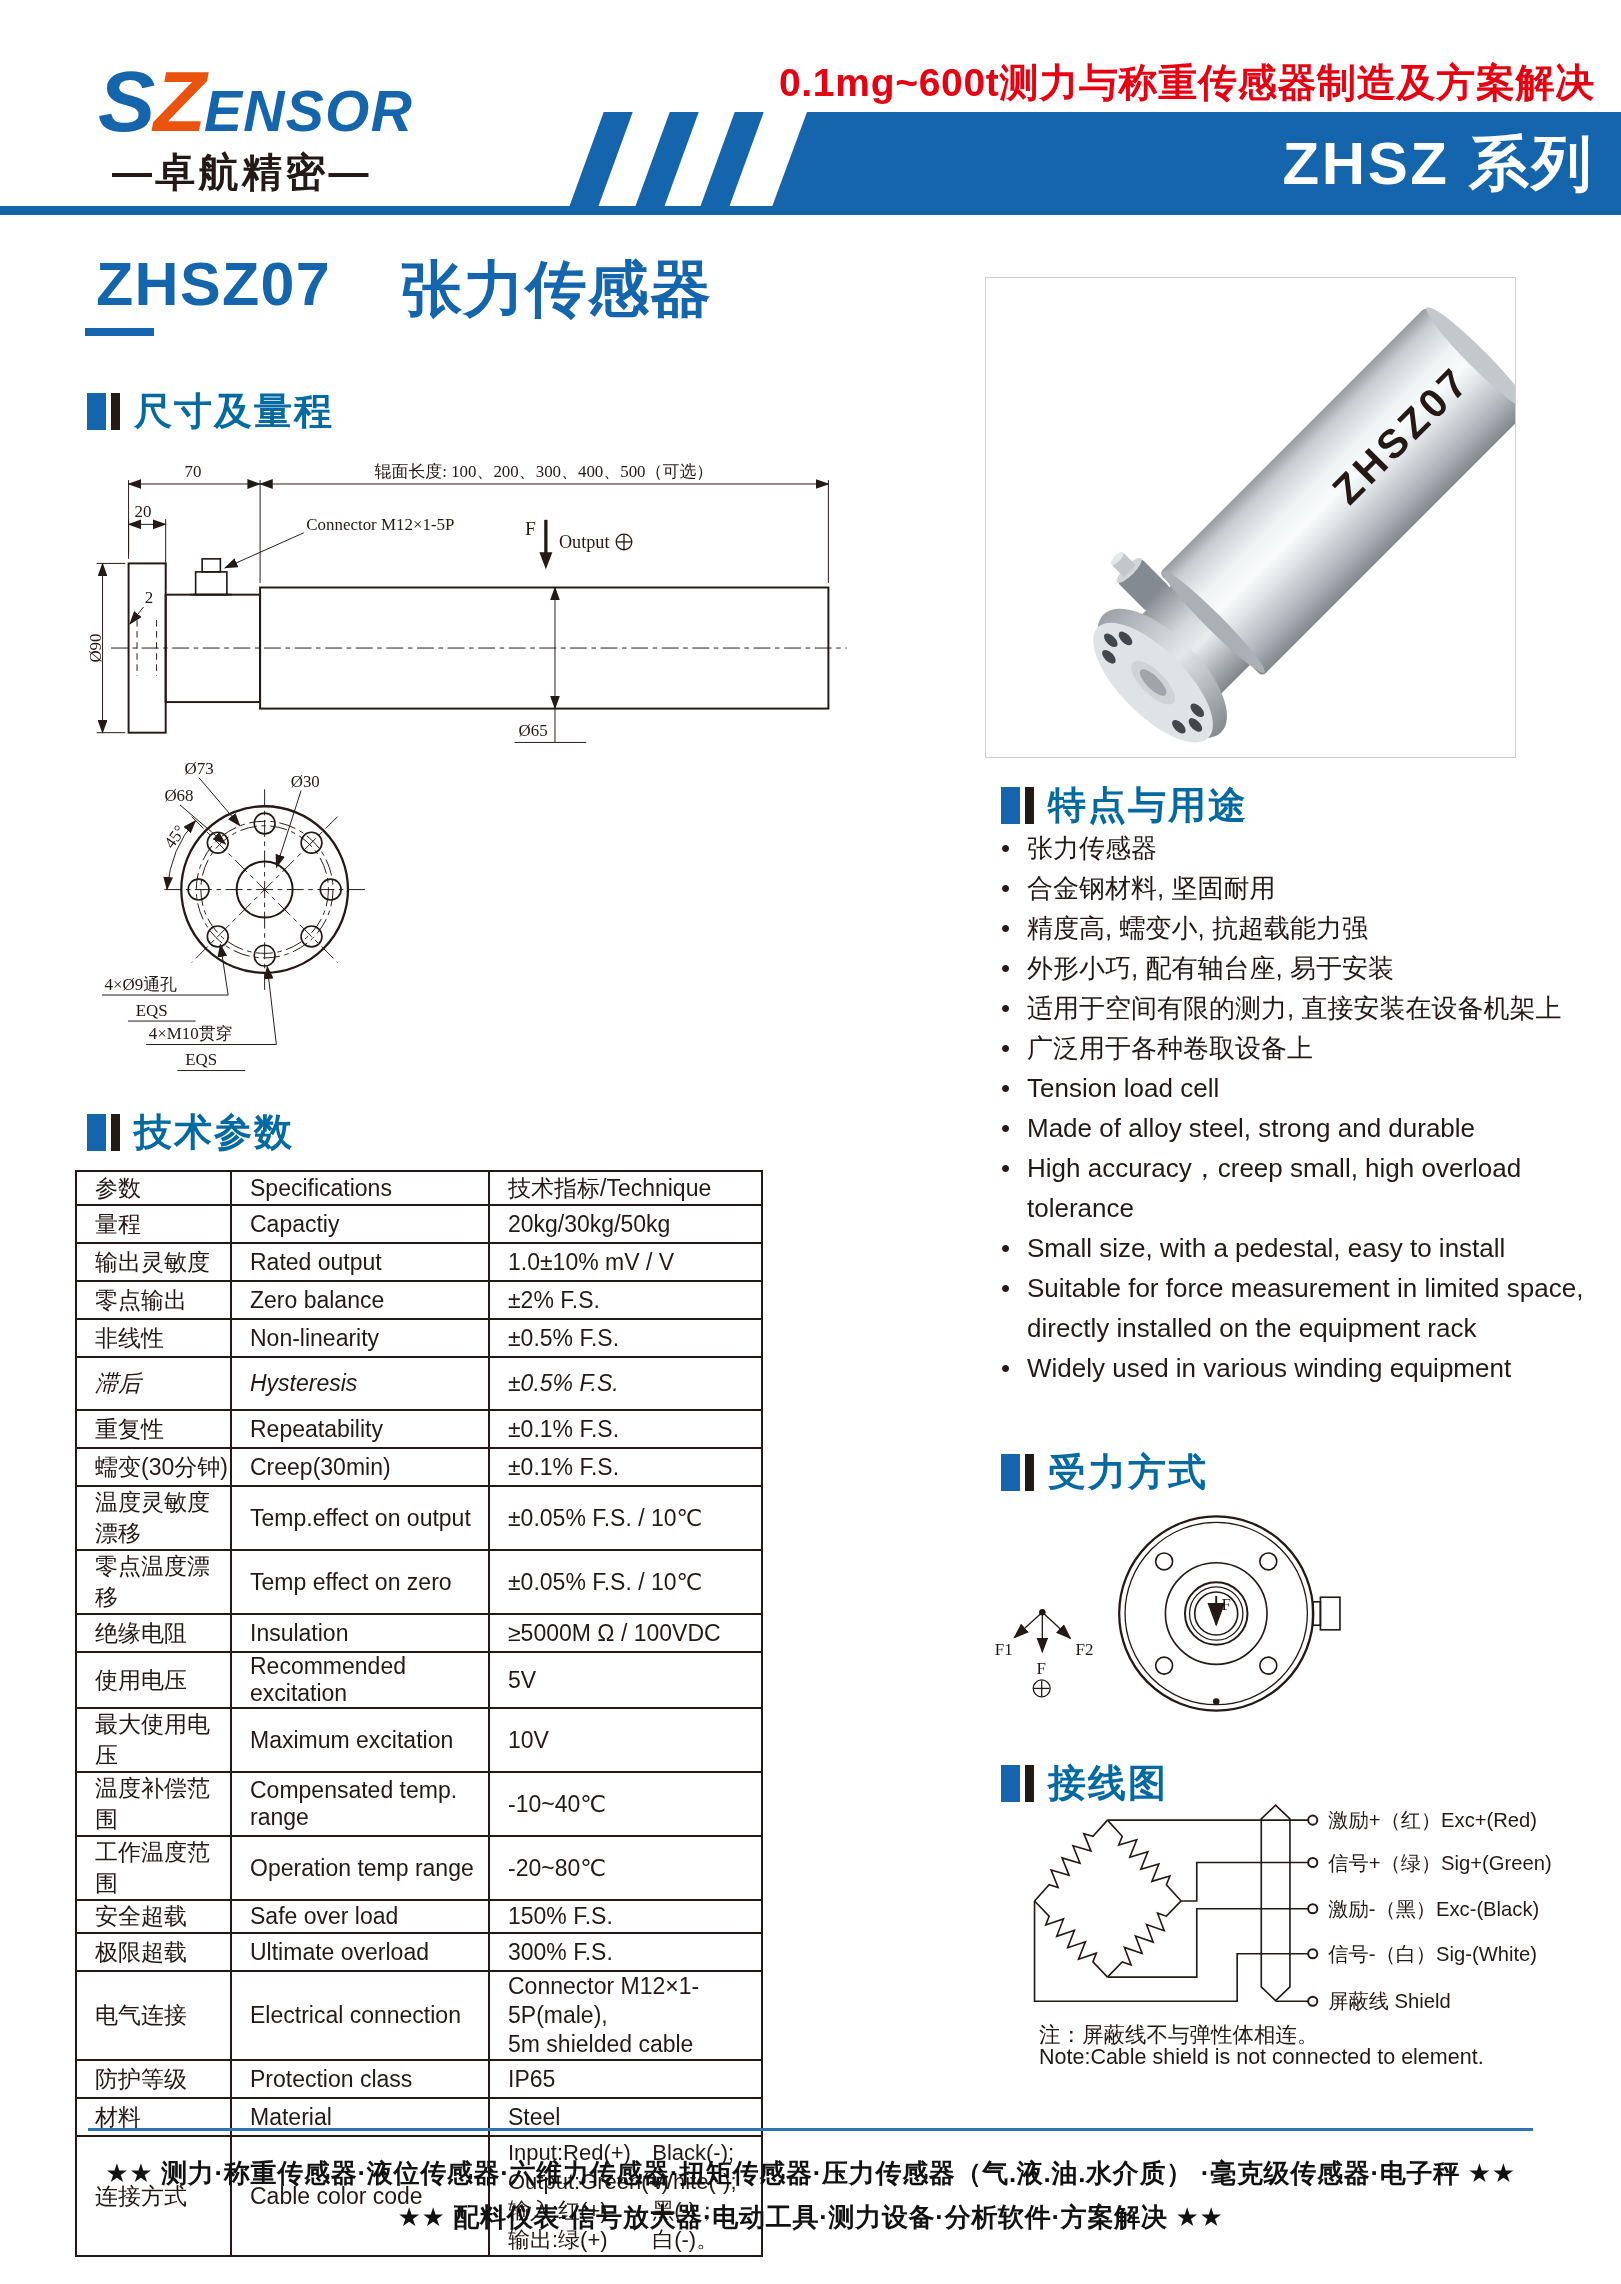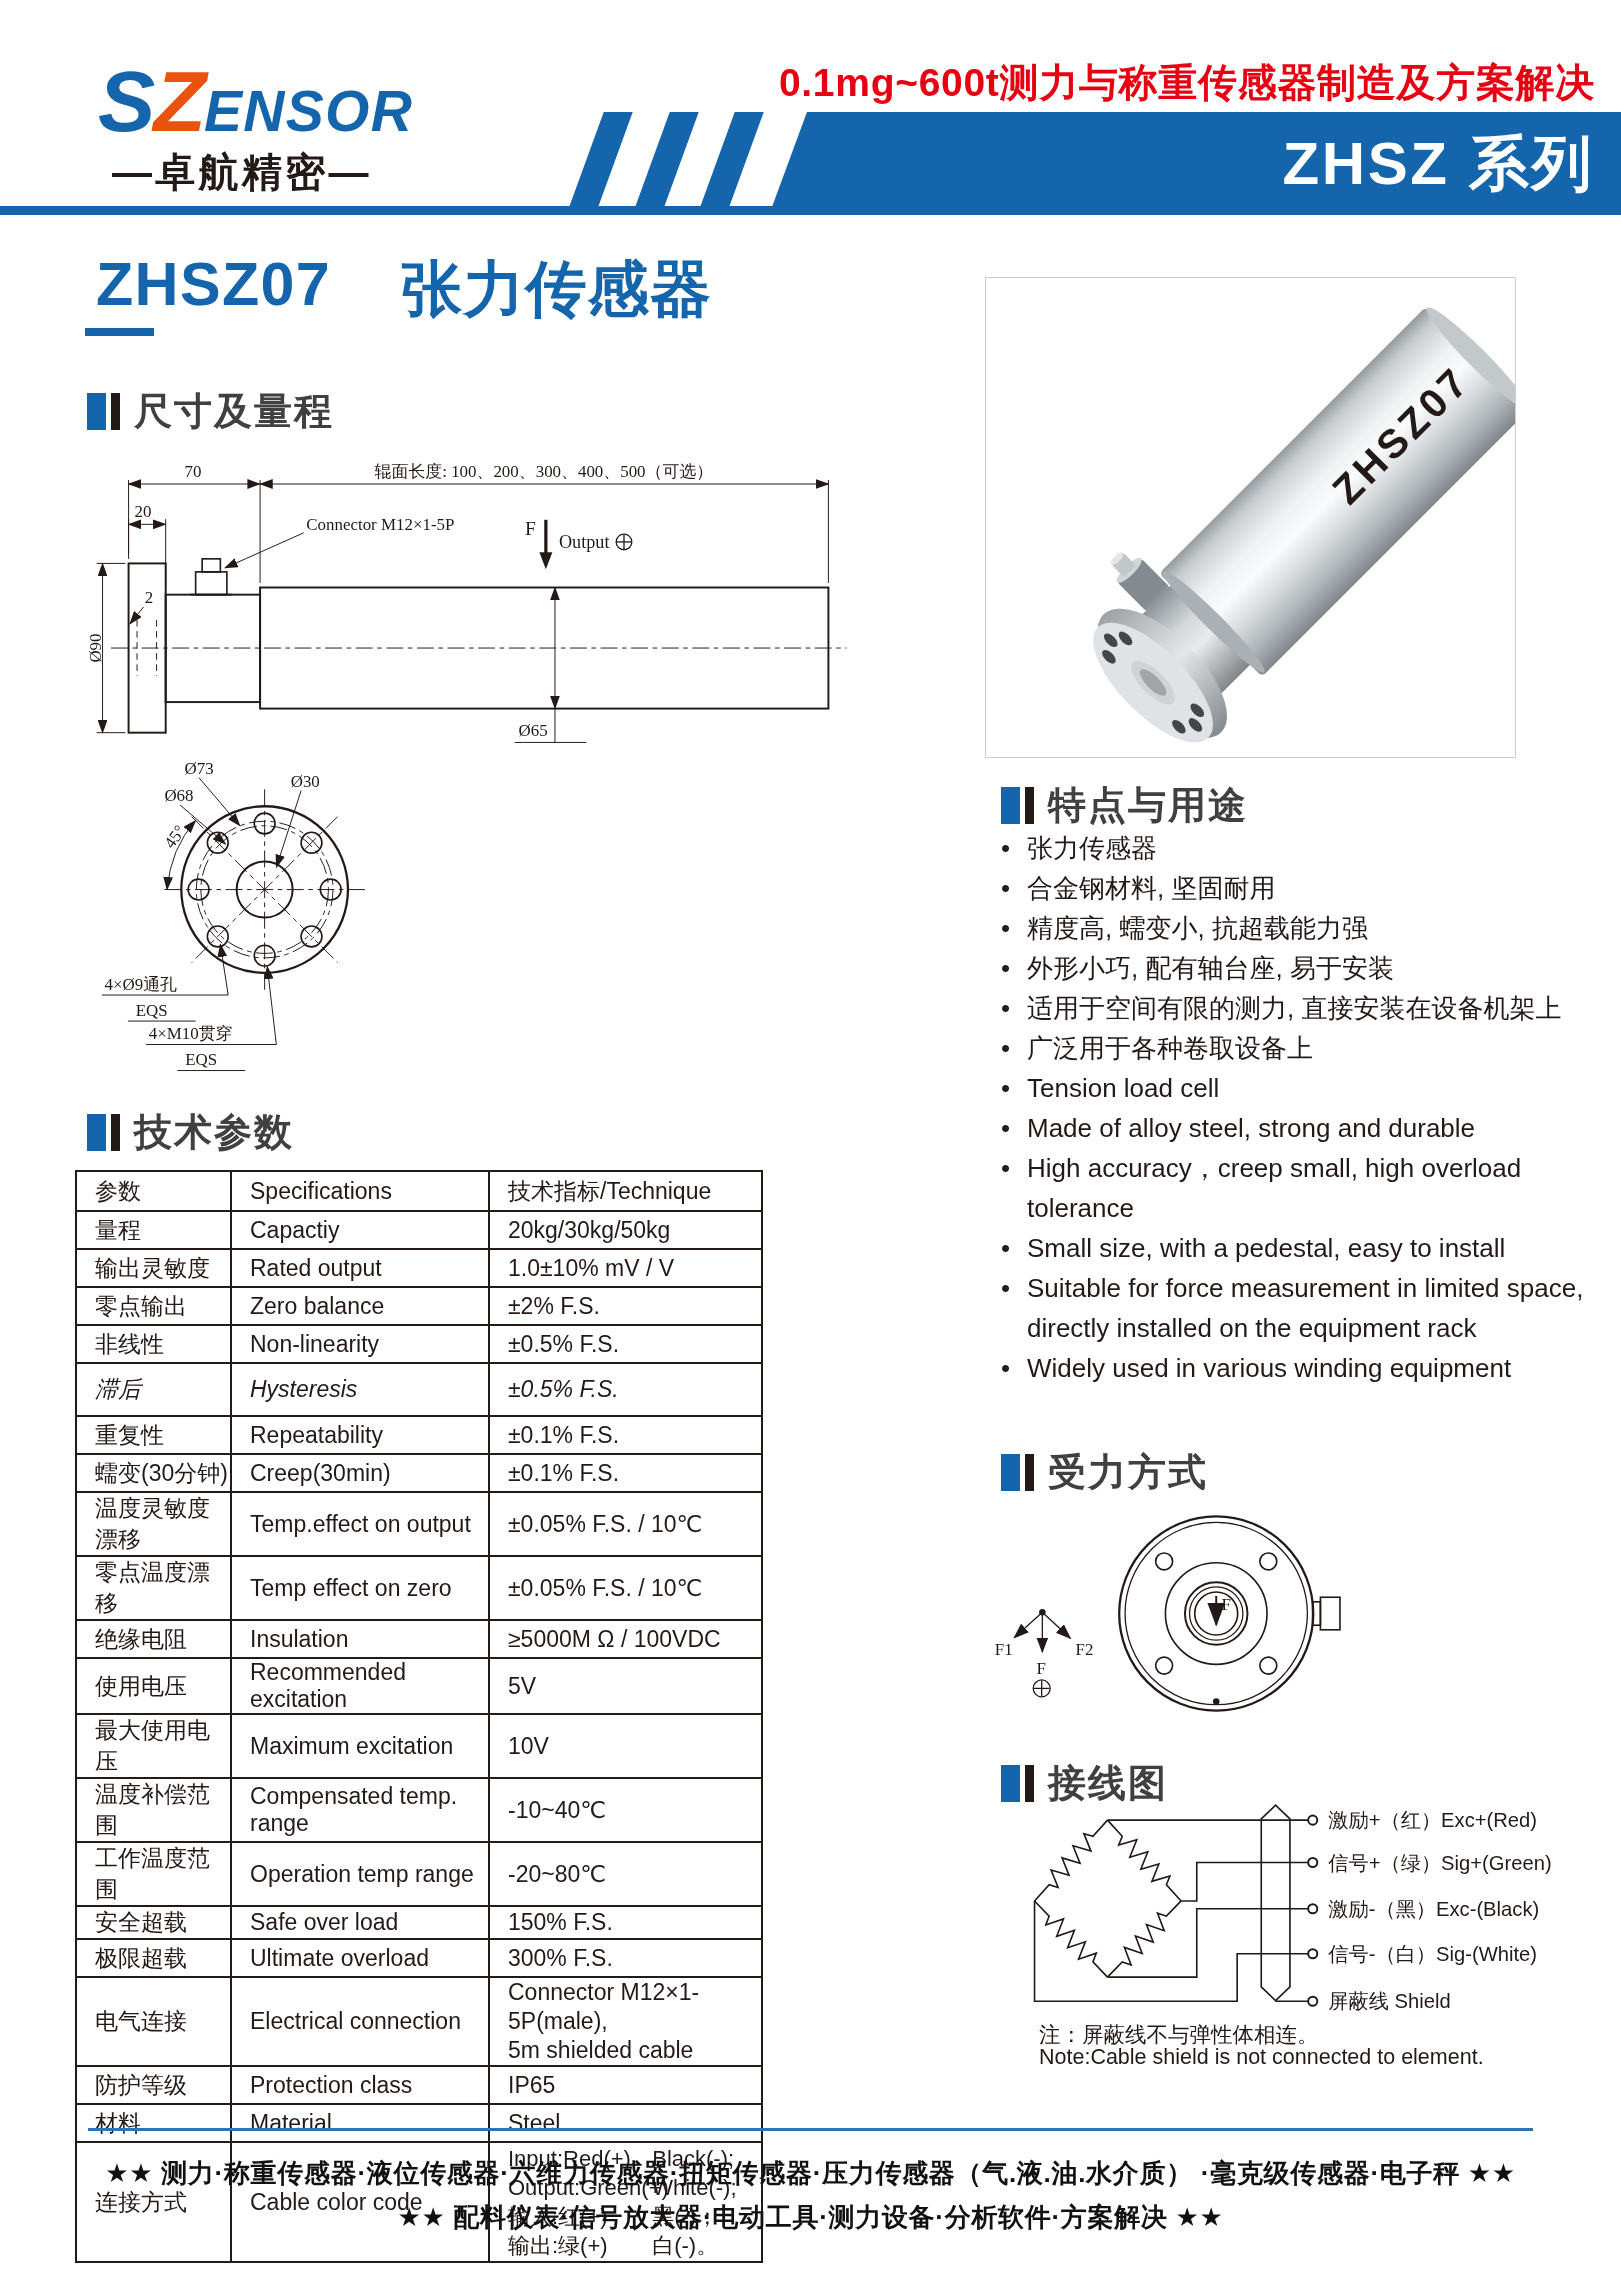--- a/index.html
+++ b/index.html
@@ -22,21 +22,21 @@
                color:#fff;letter-spacing:2.6px;}
   .header-line{position:absolute;left:0;top:206px;width:100%;height:9px;background:#1565ad;}
   
   .big-title{position:absolute;left:96px;top:249px;display:flex;gap:70px;
              font-size:61px;font-weight:900;color:#1565ad;letter-spacing:1.3px;}
   .title-underline{position:absolute;left:85px;top:328px;width:69px;height:7.8px;background:#1565ad;}
   
   .sec{position:absolute;display:flex;align-items:center;}
   .sec .b1{width:19px;height:37px;background:#1565ad;}
   .sec .b2{width:9px;height:37px;background:#231916;margin-left:4.6px;}
-  .sec .txt{margin-left:14.3px;font-size:38px;font-weight:900;color:#404040;letter-spacing:2px;}
+  .sec .txt{margin-left:14.3px;font-size:38px;font-weight:900;color:#0369a1;letter-spacing:2px;}
   
   table.spec{position:absolute;left:75px;top:1170px;width:686px;border-collapse:collapse;
              table-layout:fixed;border:2.6px solid #231916;}
   table.spec th,table.spec td{border:2px solid #231916;font-size:23px;font-weight:500;
              text-align:left;vertical-align:middle;padding:0 0 0 18px;color:#231916;}
   table.spec col.c1{width:155px;} table.spec col.c2{width:258px;} table.spec col.c3{width:273px;}
   .vline{line-height:29px;}
   .cline{display:grid;grid-template-columns:57% 43%;line-height:29px;font-size:22px;}
   
   .photo{position:absolute;left:985px;top:277px;width:529px;height:479px;border:1.3px solid #cfcfcf;background:#fff;}
@@ -314,21 +314,21 @@
       </li>
     </ul>
 
   <table class="spec">
     <colgroup>
         <col class="c1">
         <col class="c2">
         <col class="c3">
       </colgroup>
     <tbody>
-        <tr style="height: 40px;">
+        <tr style="height: 34px;">
           <th>参数</th>
           <th>Specifications</th>
           <th>技术指标/Technique</th>
         </tr>
         <tr style="height: 38px;">
           <td>量程</td>
           <td>Capactiy</td>
           <td>
             <div class="vline">20kg/30kg/50kg</div>
           </td>

